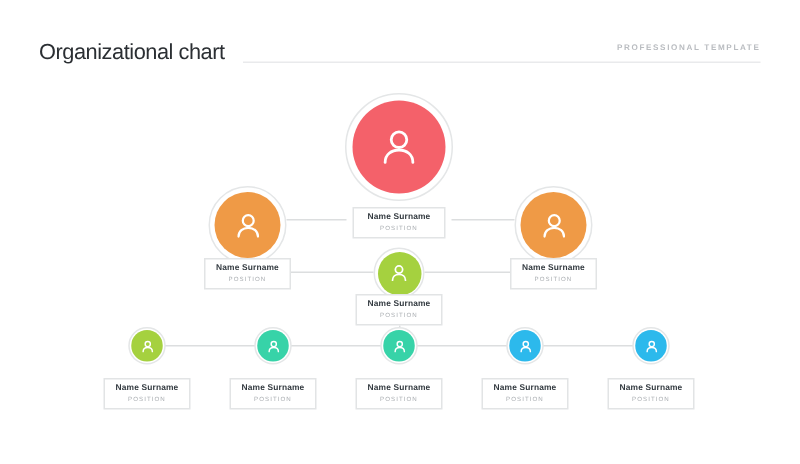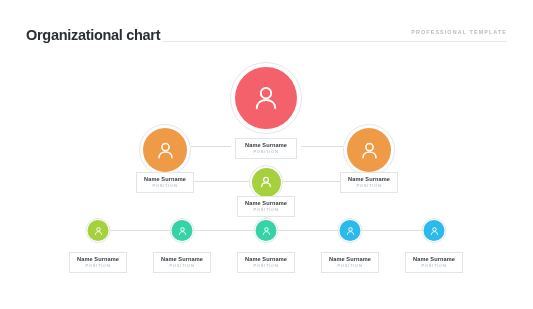--- a/index.html
+++ b/index.html
@@ -20,21 +20,21 @@
     position: absolute;
     left: 0; top: 0;
     width: 533px;
     height: 52px;
   }
   .title {
     position: absolute;
     left: 26px;
     top: 27px;
     font-size: 14.5px;
-    font-weight: bold;
+    font-weight: normal;
     color: #2b2f33;
     letter-spacing: -0.3px;
     white-space: nowrap;
     text-align: right;
   }
   .header-rule {
     position: absolute;
     left: 162px;
     top: 41px;
     width: 345px;

